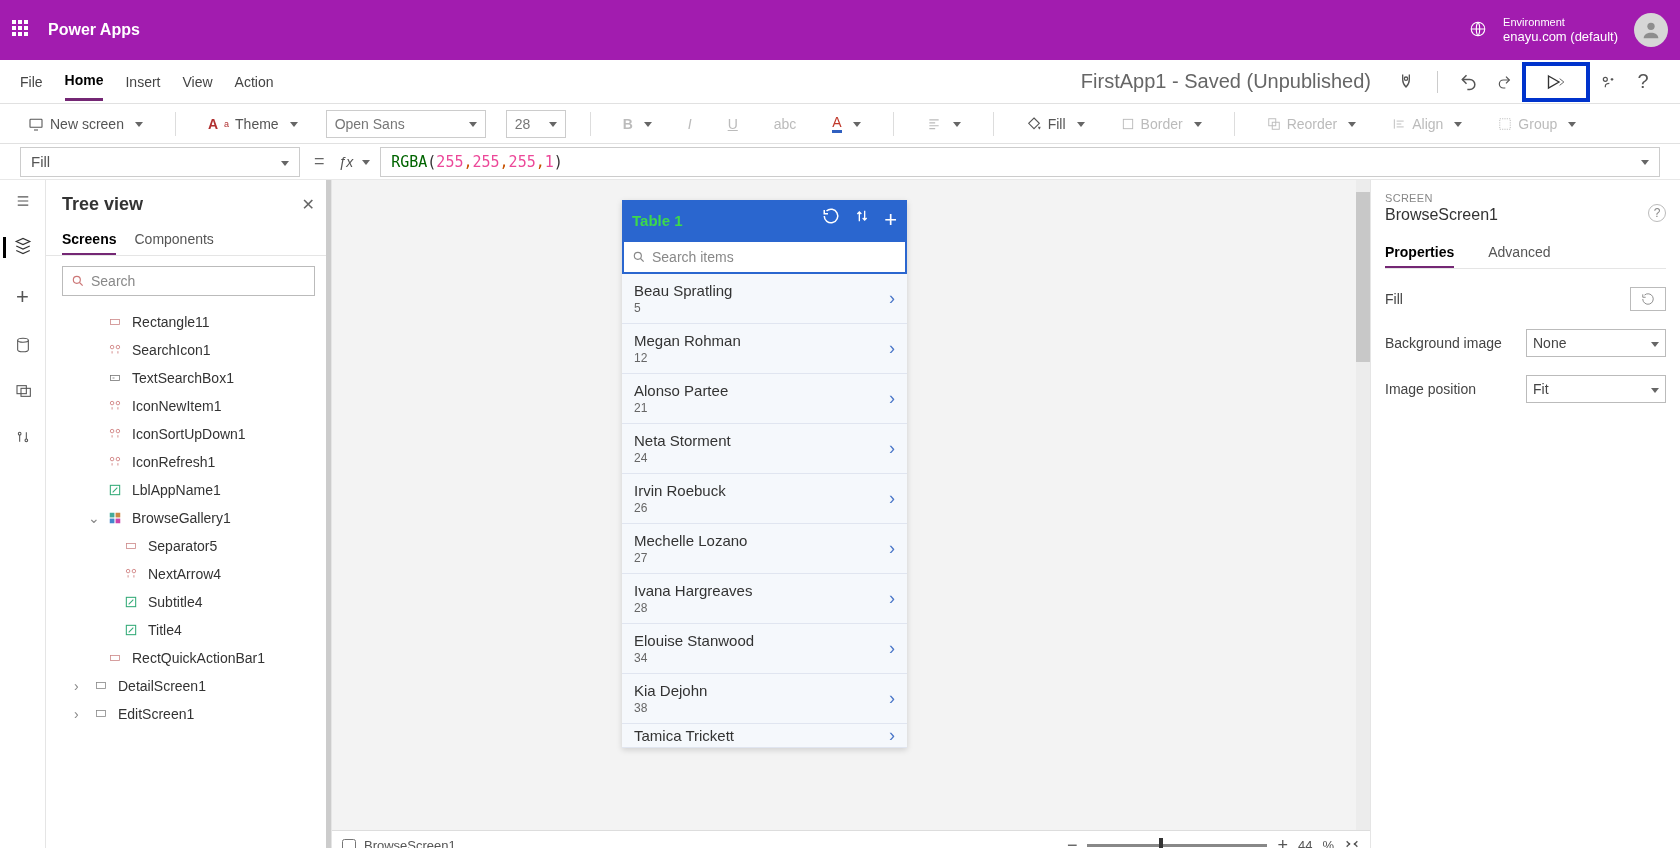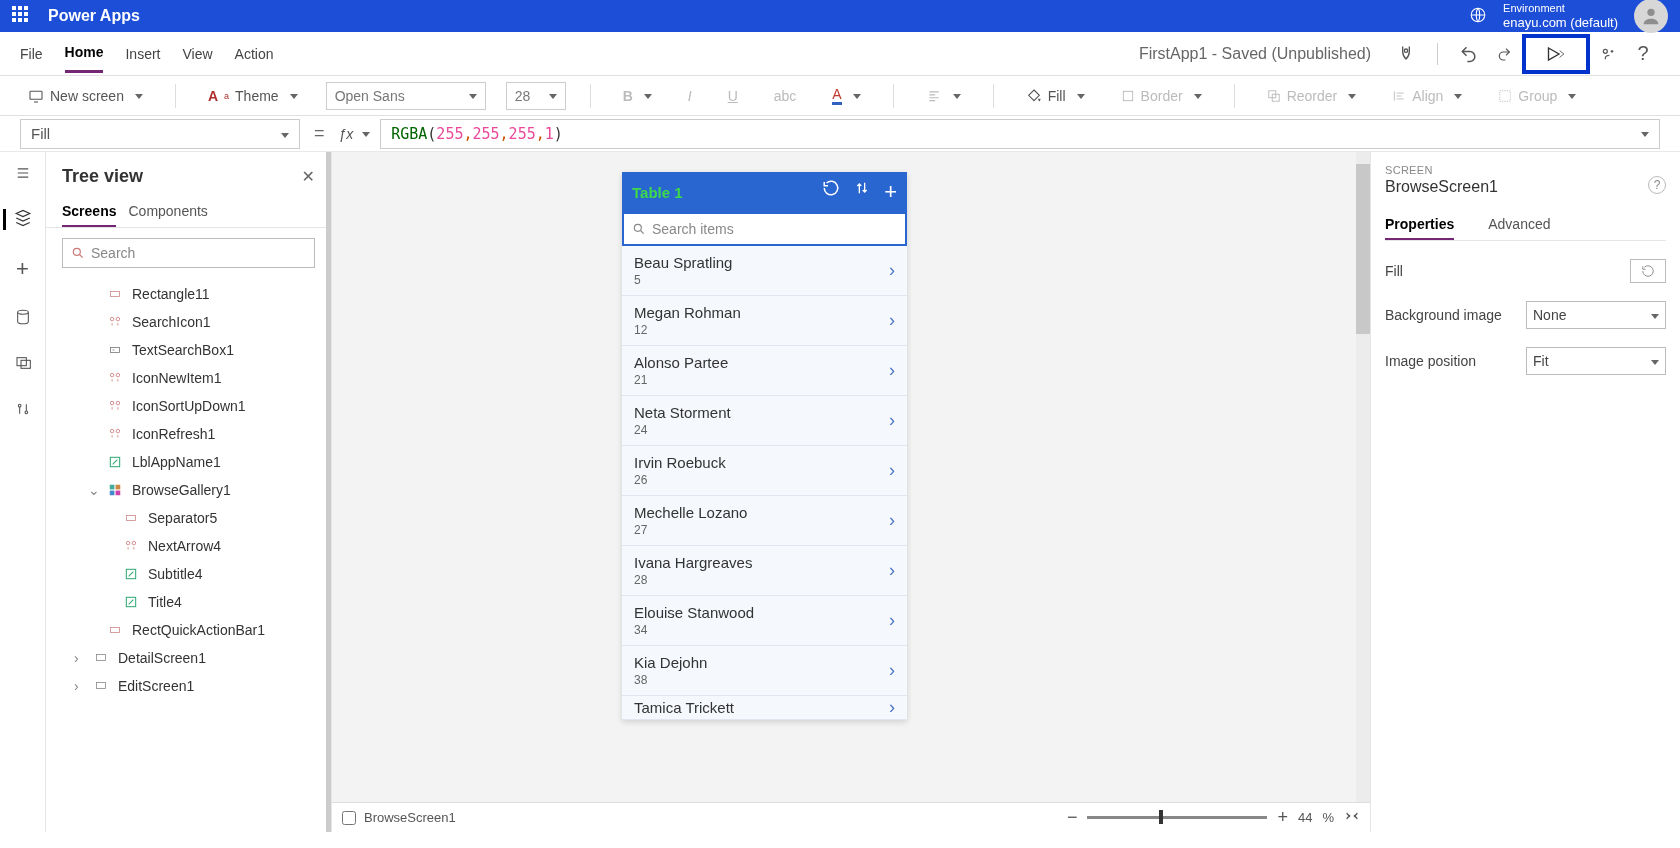--- a/index.html
+++ b/index.html
@@ -1,31 +1,31 @@
 <!DOCTYPE html>
 <html><head>
 <meta charset="utf-8">
 <style>
   * { box-sizing: border-box; margin: 0; padding: 0; }
   body { font-family: "Segoe UI", sans-serif; font-size: 14px; color: #333; background: #fff; overflow: hidden; width: 1680px; height: 848px; }
-  .topbar { background: #1d4ed8; height: 32px; display: flex; align-items: center; color: #fff; padding: 0 12px; }
+  .topbar { background: #a21caf; height: 60px; display: flex; align-items: center; color: #fff; padding: 0 12px; }
   .waffle { width: 20px; height: 20px; display: grid; grid-template-columns: repeat(3,4px); grid-template-rows: repeat(3,4px); gap: 2px; margin-right: 16px; cursor:pointer; }
   .waffle span { background: #fff; }
   .brand { font-weight: 600; font-size: 16px; }
   .topbar-right { margin-left: auto; display: flex; align-items: center; gap: 16px; }
   .env { font-size: 11px; line-height: 1.2; }
   .env b { font-size: 13px; font-weight: 400; display: block; }
   .avatar { width: 34px; height: 34px; border-radius: 50%; background: #d7d7d7; display:flex; align-items:center; justify-content:center; }
   .avatar svg { width:22px; height:22px; fill:#8e8e8e; }
 
   .menubar { height: 44px; display: flex; align-items: center; padding: 0 20px; border-bottom: 1px solid #e1e1e1; gap: 22px; }
   .menubar .tab { cursor: pointer; padding: 10px 0; color:#444; }
   .menubar .tab.active { font-weight: 600; border-bottom: 3px solid #742774; color:#000;}
   .menubar-right { margin-left: auto; display: flex; align-items: center; gap: 10px; color:#666;}
-  .docstatus { font-size: 16px; color:#666; margin-right:8px;}
+  .docstatus { font-size: 20px; color:#666; margin-right:8px;}
   .iconbtn { width: 34px; height: 34px; display:flex; align-items:center; justify-content:center; cursor:pointer; color:#555; }
   .vsep { width:1px; height:22px; background:#ccc; margin:0 4px;}
   .play-highlight { border: 4px solid #0033cc; padding:2px 18px; height:40px; display:flex; align-items:center; justify-content:center;}
 
   .ribbon { height: 40px; display: flex; align-items: center; padding: 0 20px; border-bottom: 1px solid #e1e1e1; gap: 20px; color:#777; font-size:14px; }
   .rbtn { display:flex; align-items:center; gap:6px; padding:4px 8px; cursor:pointer; color:#555;}
   .rsep { width:1px; height:24px; background:#ddd; margin:0 4px;}
 
   .formula-row { height:36px; display:flex; align-items:center; padding: 6px 20px; gap: 10px; border-bottom:1px solid #e8e8e8;}
   .prop-select { border:1px solid #ccc; width:280px; height:30px; padding:2px 10px; font-size:15px; color:#555; background:#fff; display:flex; align-items:center; justify-content:space-between; cursor:pointer;}
@@ -34,21 +34,21 @@
   .formula-box { flex:1; border:1px solid #ccc; height:30px; display:flex; align-items:center; padding:0 10px; font-family: Consolas, monospace; font-size:15px;}
   .formula-box .fn{color:#006400;} .formula-box .paren{color:#333;} .formula-box .num{color:#ec4899;} .formula-box .comma{color:#c75100;}
 
   .workarea { display:flex; height: calc(848px - 48px - 44px - 40px - 36px); }
   .leftrail { width:46px; border-right:1px solid #e5e5e5; display:flex; flex-direction:column; align-items:center; padding-top:14px; gap:26px; color:#555;}
   .leftrail .ri{cursor:pointer;}
 
   .treepanel { width:286px; border-right:1px solid #e5e5e5; display:flex; flex-direction:column; position:relative;}
   .treehead { display:flex; align-items:center; justify-content:space-between; padding:14px 16px 4px 16px;}
   .treehead h3{font-size:18px; font-weight:600; color:#333;}
-  .treetabs { display:flex; gap:12px; padding:6px 16px 0 16px; border-bottom:1px solid #e5e5e5;}
+  .treetabs { display:flex; gap:18px; padding:6px 16px 0 16px; border-bottom:1px solid #e5e5e5;}
   .treetabs .tt{padding:6px 0; cursor:pointer; color:#555;}
   .treetabs .tt.active{ color:#000; font-weight:600; border-bottom:2px solid #742774;}
   .tree-search { margin:10px 16px;}
   .tree-search .box{border:1px solid #bbb; height:30px; display:flex; align-items:center; padding:0 8px; gap:6px; color:#888;}
   .tree-list { overflow:auto; flex:1; padding:2px 0 10px 0;}
   .tree-item { display:flex; align-items:center; gap:8px; padding:6px 10px 6px 28px; cursor:pointer; font-size:14px; color:#333;}
   .tree-item.child { padding-left:42px;}
   .tree-item.grandchild { padding-left:58px;}
   .tree-item .ticon{width:18px; display:inline-flex; justify-content:center; color:#8a4a00;}
   .expander{width:10px; display:inline-block; color:#888;}

